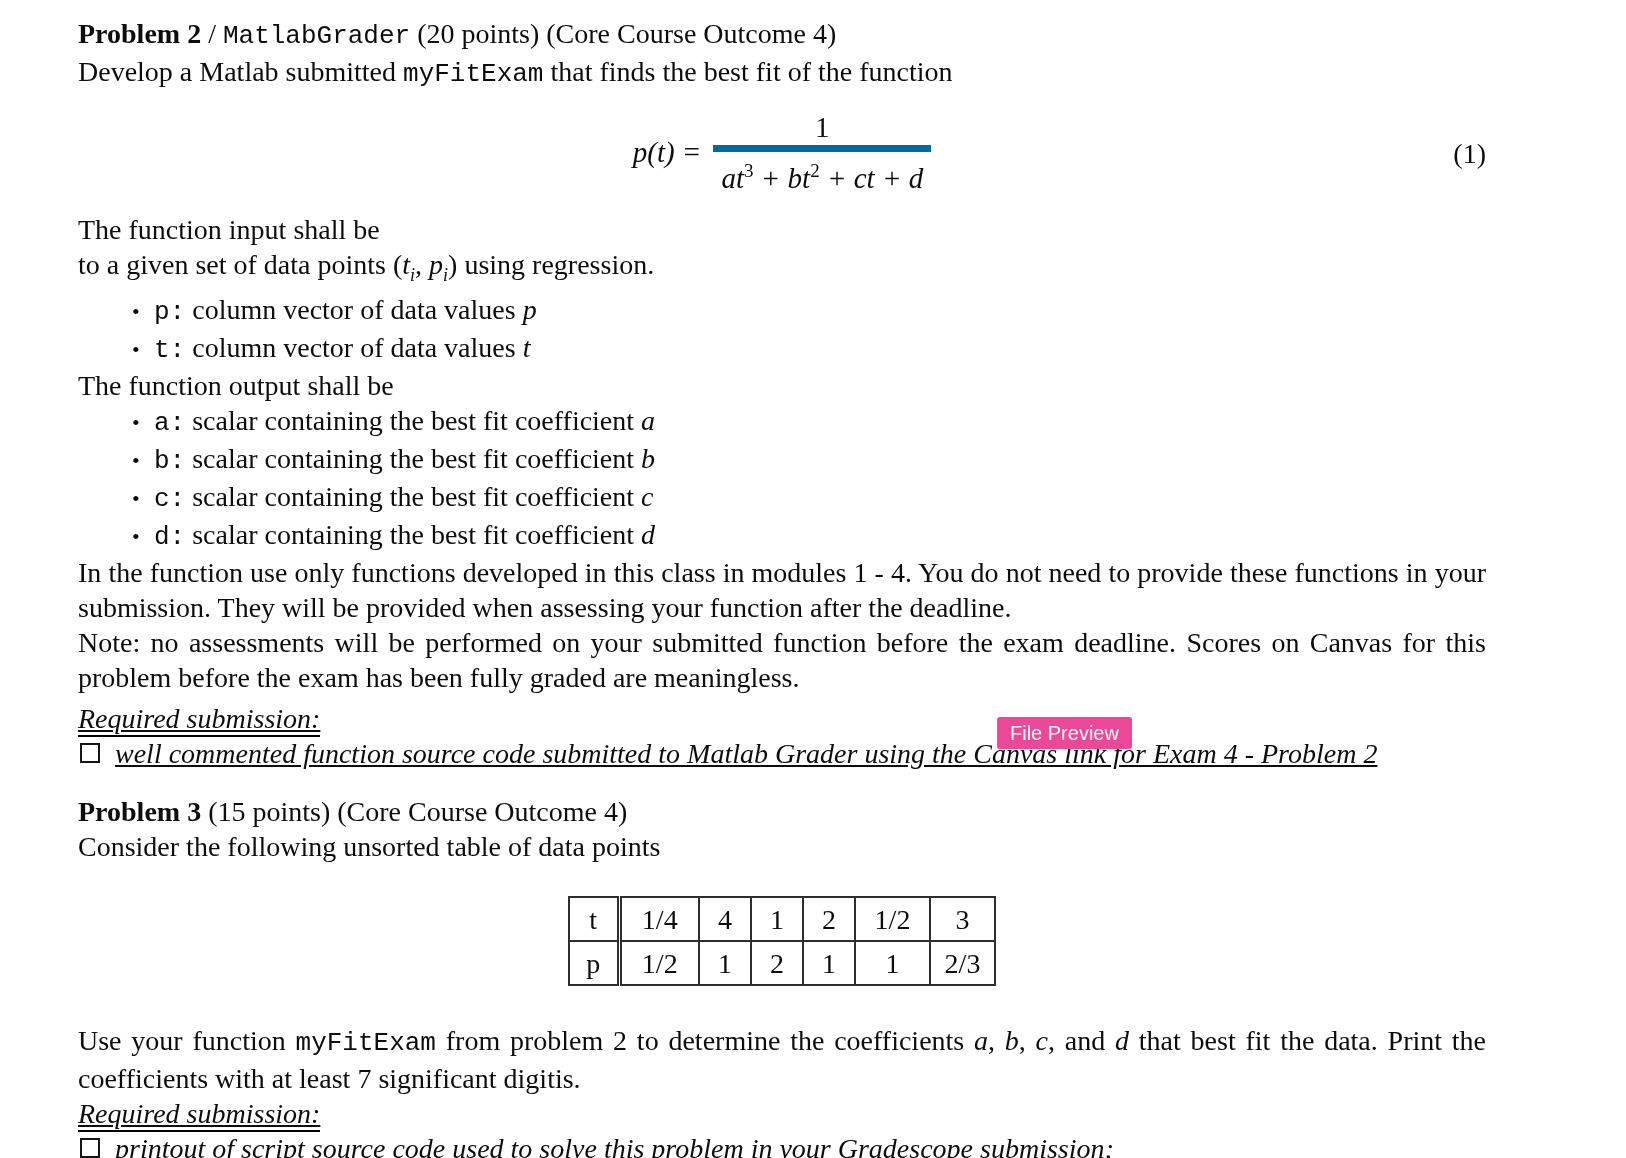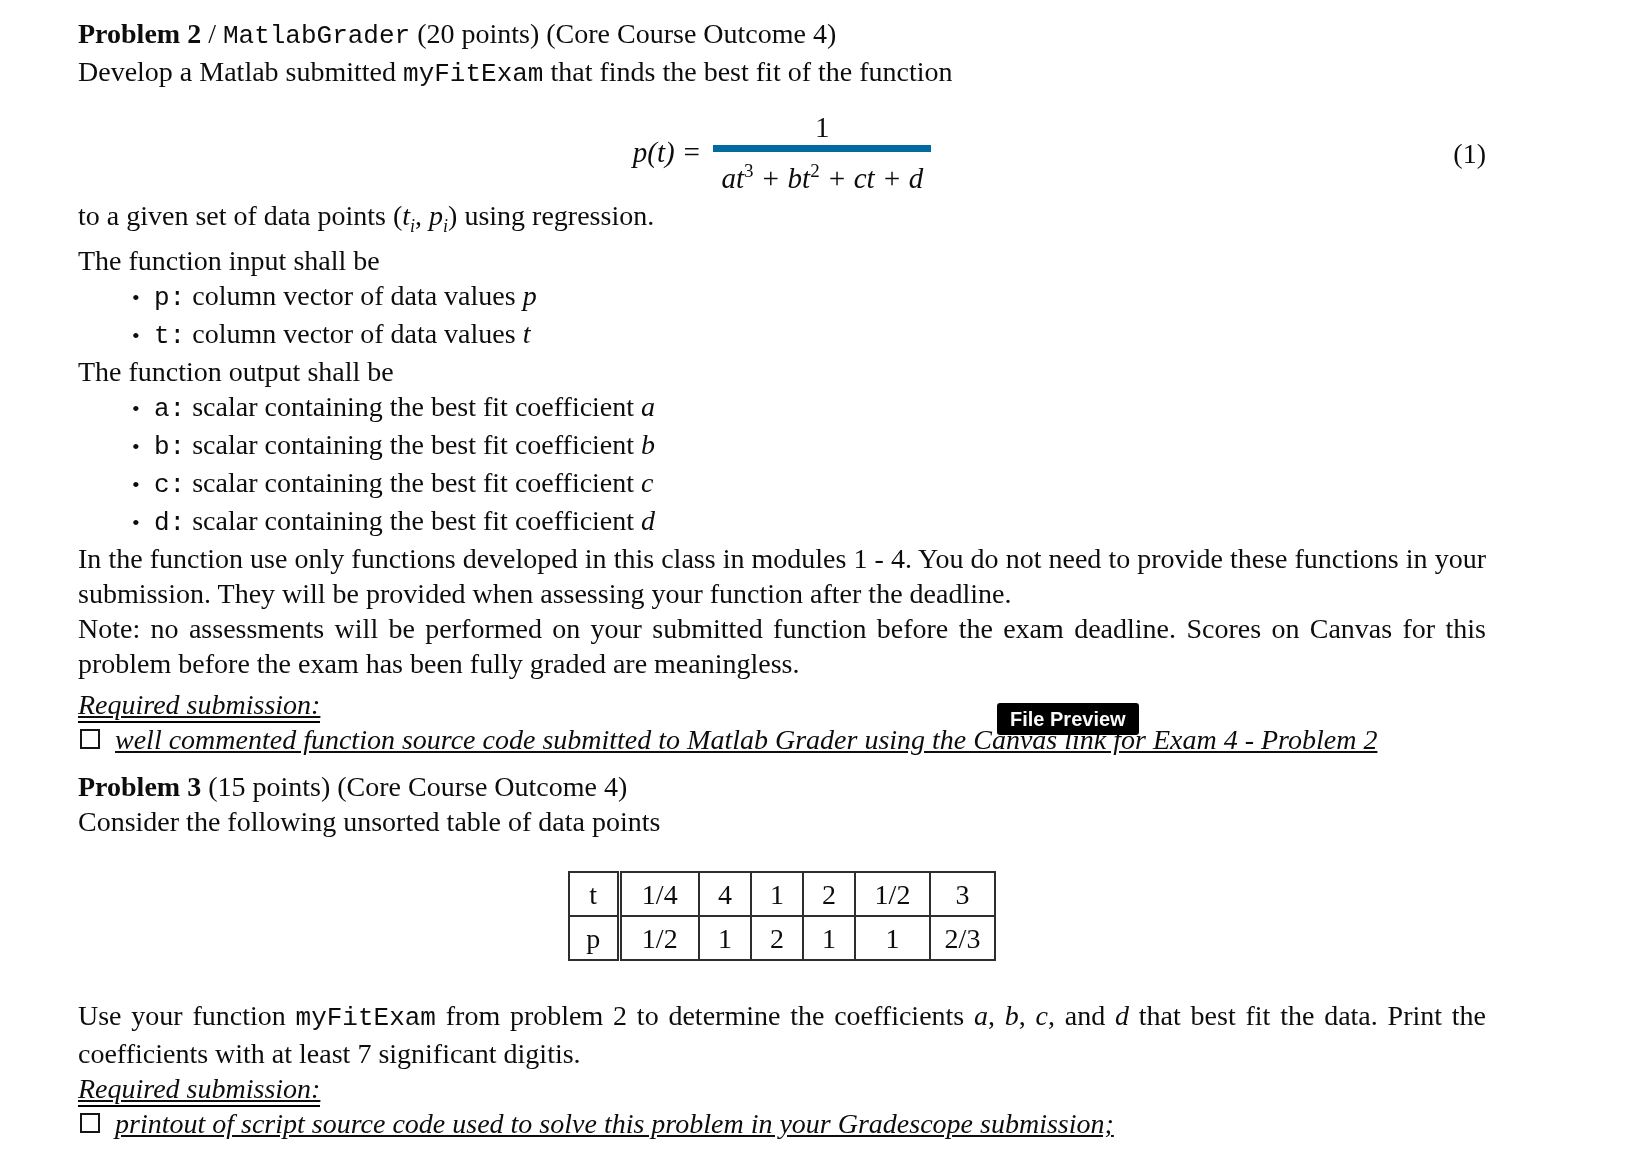--- a/index.html
+++ b/index.html
@@ -17,36 +17,36 @@
   }
   p { margin: 0; }
   .bold { font-weight: bold; }
   .it { font-style: italic; text-decoration: underline; }
   .code { font-family: "Liberation Mono", "DejaVu Sans Mono", monospace; font-size: 26px; }
   .mi { font-style: italic; }
   sub { font-size: 18px; font-style: italic; }
   .just { text-align: justify; }
 
   
-  .eq-row { position: relative; margin: 20px 0 4px 0; }
+  .eq-row { position: relative; margin: 20px 0 18px 0; }
   .eq-c { display: flex; align-items: center; justify-content: center; font-size: 29px; }
   .frac { display: inline-flex; flex-direction: column; align-items: center; margin-left: 12px; }
   .frac .num { font-style: normal; padding: 0 4px 3px 4px; line-height: 30px; }
   .frac .den { border-top: 7px solid #0369a1; padding: 3px 8px 0 8px; line-height: 32px; }
   .frac sup { font-size: 19px; font-style: normal; }
   .eq-tag { position: absolute; right: 0; top: 50%; transform: translateY(-50%); font-style: normal; }
 
   
   .bull { padding-left: 54px; line-height: 35px; }
   .dot { display: inline-block; width: 22px; font-size: 22px; }
 
   
   .para2 { margin-top: 0; }
   .req1 { margin-top: 6px; }
-  .p3head { margin-top: 12px; }
+  .p3head { margin-top: 23px; }
 
   .ul { border-bottom: 2px solid #000; padding-bottom: 1px; }
 
   
   .checkline { position: relative; display: flex; align-items: flex-start; line-height: 35px; text-align: right; }
   .checkbox {
     flex: 0 0 auto;
     width: 16px; height: 16px;
     border: 2px solid #151515;
     margin: 7px 15px 0 2px;
@@ -92,43 +92,43 @@
     <div class="eq-c">
       <span class="mi">p(t) = </span>
       <span class="frac">
         <span class="num">1</span>
         <span class="den mi"><span>at</span><sup>3</sup><span> + bt</span><sup>2</sup><span> + ct + d</span></span>
       </span>
     </div>
     <span class="eq-tag">(1)</span>
   </div>
 
+  <p>The function input shall be</p>
+
   <p><span>to a given set of data points (</span><span class="mi">t</span><sub>i</sub><span>, </span><span class="mi">p</span><sub>i</sub><span>) using regression.</span></p>
-
-  <p>The function input shall be</p>
 
   <div class="bull"><span class="dot">•</span><span class="code">p:</span><span> column vector of data values </span><span class="mi">p</span></div>
   <div class="bull"><span class="dot">•</span><span class="code">t:</span><span> column vector of data values </span><span class="mi">t</span></div>
 
   <p>The function output shall be</p>
 
   <div class="bull"><span class="dot">•</span><span class="code">a:</span><span> scalar containing the best fit coefficient </span><span class="mi">a</span></div>
   <div class="bull"><span class="dot">•</span><span class="code">b:</span><span> scalar containing the best fit coefficient </span><span class="mi">b</span></div>
   <div class="bull"><span class="dot">•</span><span class="code">c:</span><span> scalar containing the best fit coefficient </span><span class="mi">c</span></div>
   <div class="bull"><span class="dot">•</span><span class="code">d:</span><span> scalar containing the best fit coefficient </span><span class="mi">d</span></div>
 
   <p class="just">In the function use only functions developed in this class in modules 1 - 4. You do not need to provide these functions in your submission. They will be provided when assessing your function after the deadline.</p>
   <p class="just para2">Note: no assessments will be performed on your submitted function before the exam deadline. Scores on Canvas for this problem before the exam has been fully graded are meaningless.</p>
 
   <p class="req1"><span class="it ul">Required submission:</span></p>
 
   <div class="checkline">
     <span class="checkbox"></span>
     <span class="it">well commented function source code submitted to Matlab Grader using the Canvas link for Exam 4  - Problem 2</span>
-    <div class="tooltip" style="background: #000000; color: rgb(250, 250, 250); font-weight: bold;">
+    <div class="tooltip" style="background: #ec4899; color: rgb(250, 250, 250);">
         <span>File Preview</span>
       </div>
   </div>
 
   <p class="p3head"><span class="bold">Problem 3</span><span> (15 points) (Core Course Outcome 4)</span></p>
 
   <p>Consider the following unsorted table of data points</p>
 
   <table class="dtable">
     <colgroup>

